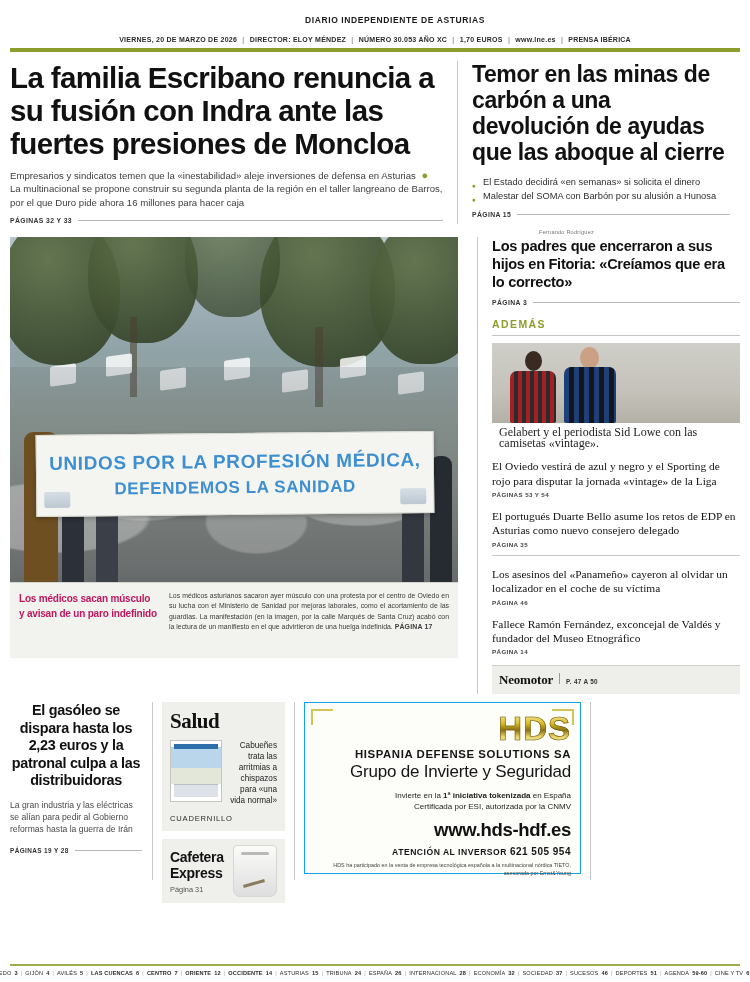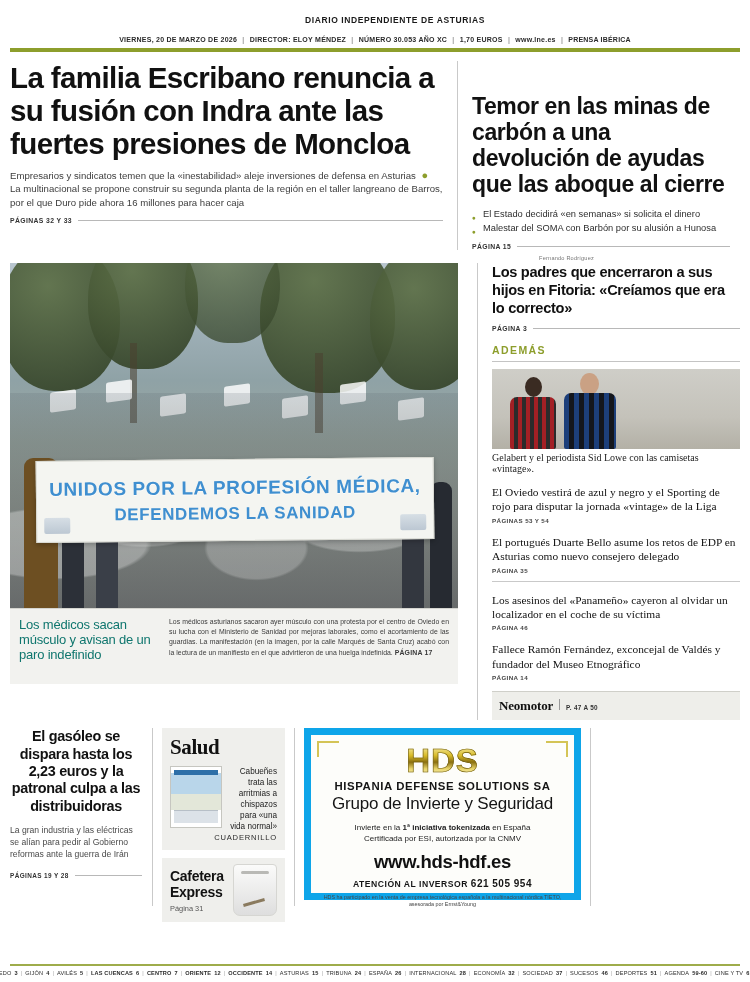--- a/index.html
+++ b/index.html
@@ -29,21 +29,21 @@
     font-size:7px; font-weight:700; letter-spacing:0.25px;
     color:#2a2a2a; margin-top:11px;
   }
   .mast-info .sep { color:#9a9a9a; padding:0 3px; }
   .mast-info .brand { letter-spacing:0.2px; }
   .greenbar { height:4px; background:#8d9e2c; margin-top:5px; }
 
   
   .top { display:flex; margin-top:9px; }
   .top-left { width:448px; padding-right:14px; border-right:1px solid #c9c9c9; }
-  .top-right { width:272px; padding-left:14px;margin-top:32px; }
+  .top-right { width:272px; padding-left:14px; }
 
   .hl-main {
     font-size:29.5px; font-weight:700; line-height:33px;
     letter-spacing:-0.6px; color:#111;
   }
   .hl-sec {
     font-size:23px; font-weight:700; line-height:26px;
     letter-spacing:-0.4px; color:#111;
   }
   .deck {
@@ -121,22 +121,22 @@
     background:linear-gradient(#cfd9e2,#aebccb); opacity:.8; border-radius:2px; }
   .ban-logo.r { left:auto; right:7px; }
 
   
   .capstrip {
     display:flex; width:448px; background:#f2f2ef;
     border-top:1px solid #d5d5d0; padding:8px 9px 9px 9px; gap:12px;
     height:76px;
   }
   .cap-head {
-    width:138px; font-size:13px; font-weight:400; line-height:15px;
-    color:#0f766e; letter-spacing:-0.2px;
+    width:138px; font-size:10px; font-weight:700; line-height:15px;
+    color:#be185d; letter-spacing:-0.2px;
   }
   .cap-body {
     flex:1; font-size:6.9px; line-height:10.2px; color:#3a3a3a; text-align:justify;
   }
   .cap-body .pg { font-weight:700; letter-spacing:0.2px; }
 
   
   .side-hl {
     font-size:14.6px; font-weight:700; line-height:18px;
     letter-spacing:-0.3px; color:#111;
@@ -151,21 +151,21 @@
     background:linear-gradient(#cfcec8 0%, #c4c2ba 60%, #b3b0a6 100%);
   }
   .sh { position:absolute; bottom:0; border-radius:7px 7px 2px 2px; }
   .sh-red { left:18px; width:46px; height:52px;
     background:repeating-linear-gradient(90deg,#a32025 0 4px,#2b2b2b 4px 8px); }
   .sh-blue { left:72px; width:52px; height:56px;
     background:repeating-linear-gradient(90deg,#1d3f7a 0 5px,#14161c 5px 10px); }
   .head-b { position:absolute; border-radius:50%; background:#c89a78; }
   .sh-cap {
     font-family:"Liberation Serif", serif;
-    font-size:10px; line-height:10.5px; color:#1c1c1c; margin-top:4px;
+    font-size:12px; line-height:10.5px; color:#1c1c1c; margin-top:4px;margin-left:7px;
   }
   .side-item {
     font-family:"Liberation Serif", serif;
     font-size:11.4px; line-height:14.4px; color:#111; margin-top:11px;
   }
   .side-pg {
     font-size:6.2px; font-weight:700; letter-spacing:0.4px;
     color:#444; margin-top:3px;
   }
   .side-rule { height:1px; background:#c9c9c9; margin-top:7px; }
@@ -213,22 +213,22 @@
     background:#2d6fa8;
   }
   .salud-cover::after {
     content:""; position:absolute; left:3px; right:3px; bottom:4px; height:12px;
     background:#dce2e8; border-top:1px solid #b7bfc7;
   }
   .salud-txt {
     flex:1; font-size:8.2px; line-height:11px; color:#1c1c1c; text-align:right;
   }
   .cuadernillo {
-    text-align:right; font-size:7.6px; letter-spacing:0.8px;
-    color:#2a2a2a; margin-top:1px;
+    font-size:7.6px; letter-spacing:0.8px;
+    color:#2a2a2a; margin-top:8px;
   }
   .cafetera-box {
     background:#efefec; margin-top:8px; padding:8px; display:flex; align-items:center;
     height:64px;
   }
   .cafetera-txt { flex:1; }
   .cafetera-t {
     font-size:14px; font-weight:700; line-height:16px; color:#111; letter-spacing:-0.3px;
   }
   .cafetera-p { font-size:7.4px; color:#555; margin-top:4px; }
@@ -241,22 +241,22 @@
     content:""; position:absolute; left:7px; right:7px; top:6px; height:3px;
     background:#b9b9b5; border-radius:2px;
   }
   .cafetera-img::after {
     content:""; position:absolute; left:9px; bottom:11px; width:22px; height:3px;
     background:#8a7a5e; transform:rotate(-16deg);
   }
 
   
   .ad {
-    border:7px solid #0ea5e9; background:#fdfdfa; height:172px;
-    padding:7px 9px; text-align:center; position:relative;
+    border:1px solid #0ea5e9; background:#fdfdfa; height:172px;
+    padding:7px 9px; text-align:right; position:relative;
   }
   .ad-corner { position:absolute; width:22px; height:16px;
     border-top:2px solid #cbb62e; border-left:2px solid #cbb62e; opacity:.8; }
   .ad-corner.tl { left:6px; top:6px; }
   .ad-corner.tr { right:6px; top:6px; border-left:none; border-right:2px solid #cbb62e; }
   .hds {
     font-family:"Liberation Sans", sans-serif;
     font-size:33px; font-weight:700; letter-spacing:1px; line-height:33px;
     background:linear-gradient(180deg,#fdf6c0 0%,#d8bb28 35%,#8a6f10 55%,#e8d469 75%,#fdf8cf 100%);
     -webkit-background-clip:text; background-clip:text; color:transparent;
@@ -420,21 +420,21 @@
         <span class="nmbar"></span>
         <span class="nmp">P. 47 A 50</span>
       </div>
     </div>
   </div>
 
   <div class="bottom">
 
     <div class="b1">
       <div class="b-hl">El gasóleo se dispara hasta los 2,23 euros y la patronal culpa a las distribuidoras</div>
-      <div class="b-deck">La gran industria y las eléctricas se alían para pedir al Gobierno reformas ante la guerra de Irán</div>
+      <div class="b-deck">La gran industria y las eléctricas se alían para pedir al Gobierno reformas hasta la guerra de Irán</div>
       <div class="b-pg">
         <span>PÁGINAS 19 Y 28</span>
         <span class="rule"></span>
       </div>
     </div>
 
     <div class="b2">
       <div class="salud-box">
         <div class="salud-t">Salud</div>
         <div class="salud-row">

